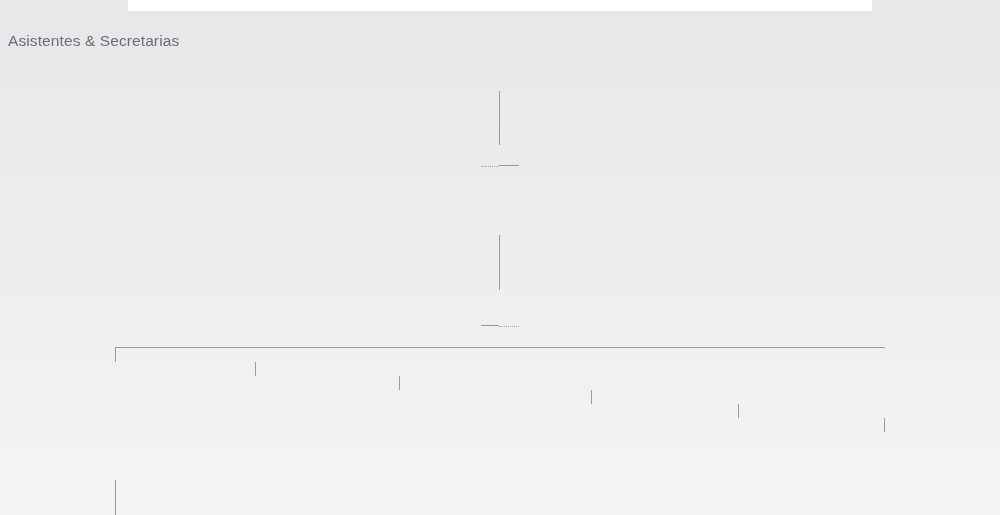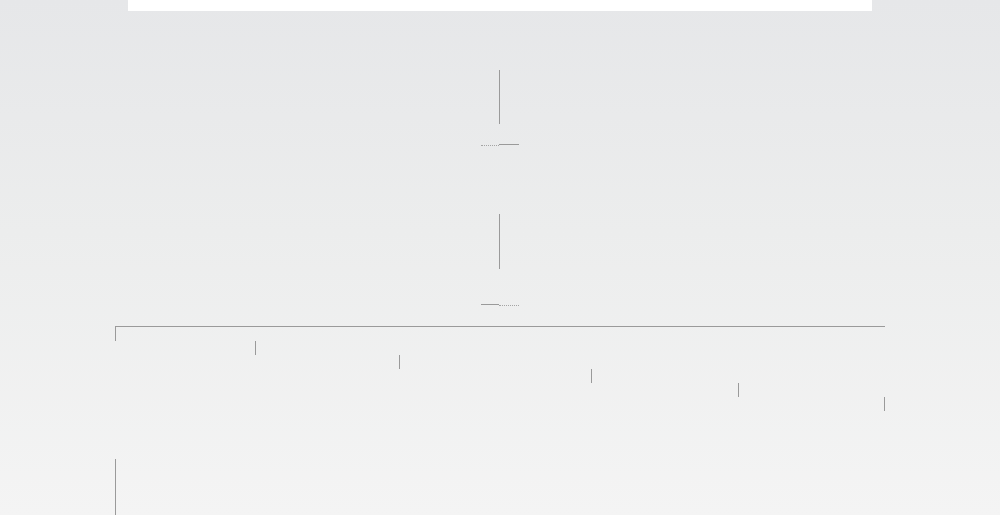--- a/index.html
+++ b/index.html
@@ -59,20 +59,22 @@
     height: 0;
   }
 </style>
 </head>
 <body>
 
 <div id="stage">
 
   <div class="white-strip"></div>
 
+  <div class="section-title">Asistentes &amp;
+Secretarias</div>
 
   <div class="ln v" style="left:499px; top:59px; height:54px;"></div>
 
   <div class="ln h" style="left:499px; top:79px; width:20px;"></div>
 
   <div class="ln dot" style="left:481px; top:79px; width:18px;"></div>
 
   <div class="ln v" style="left:499px; top:147px; height:55px;"></div>
   <div class="ln h" style="left:481px; top:182px; width:18px;"></div>
   <div class="ln dot" style="left:499px; top:182px; width:20px;"></div>

